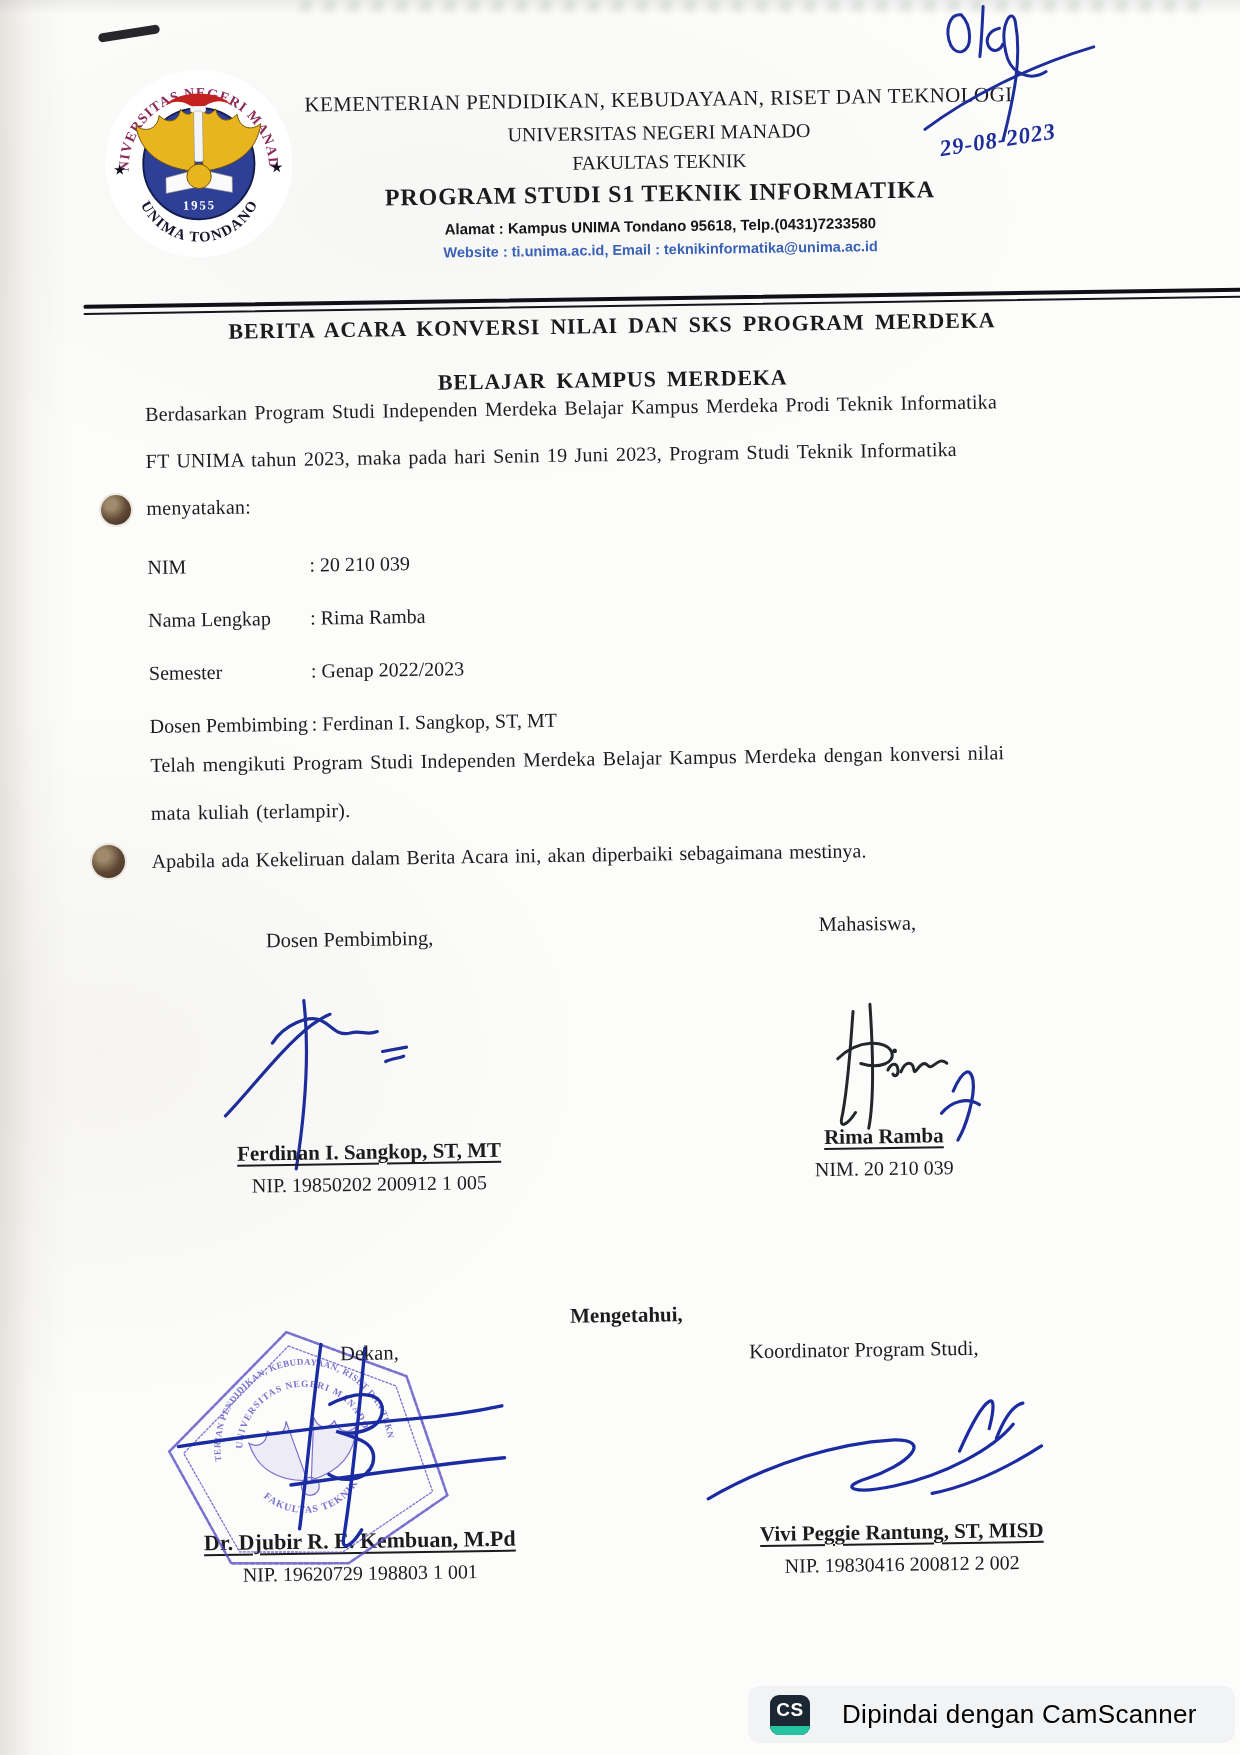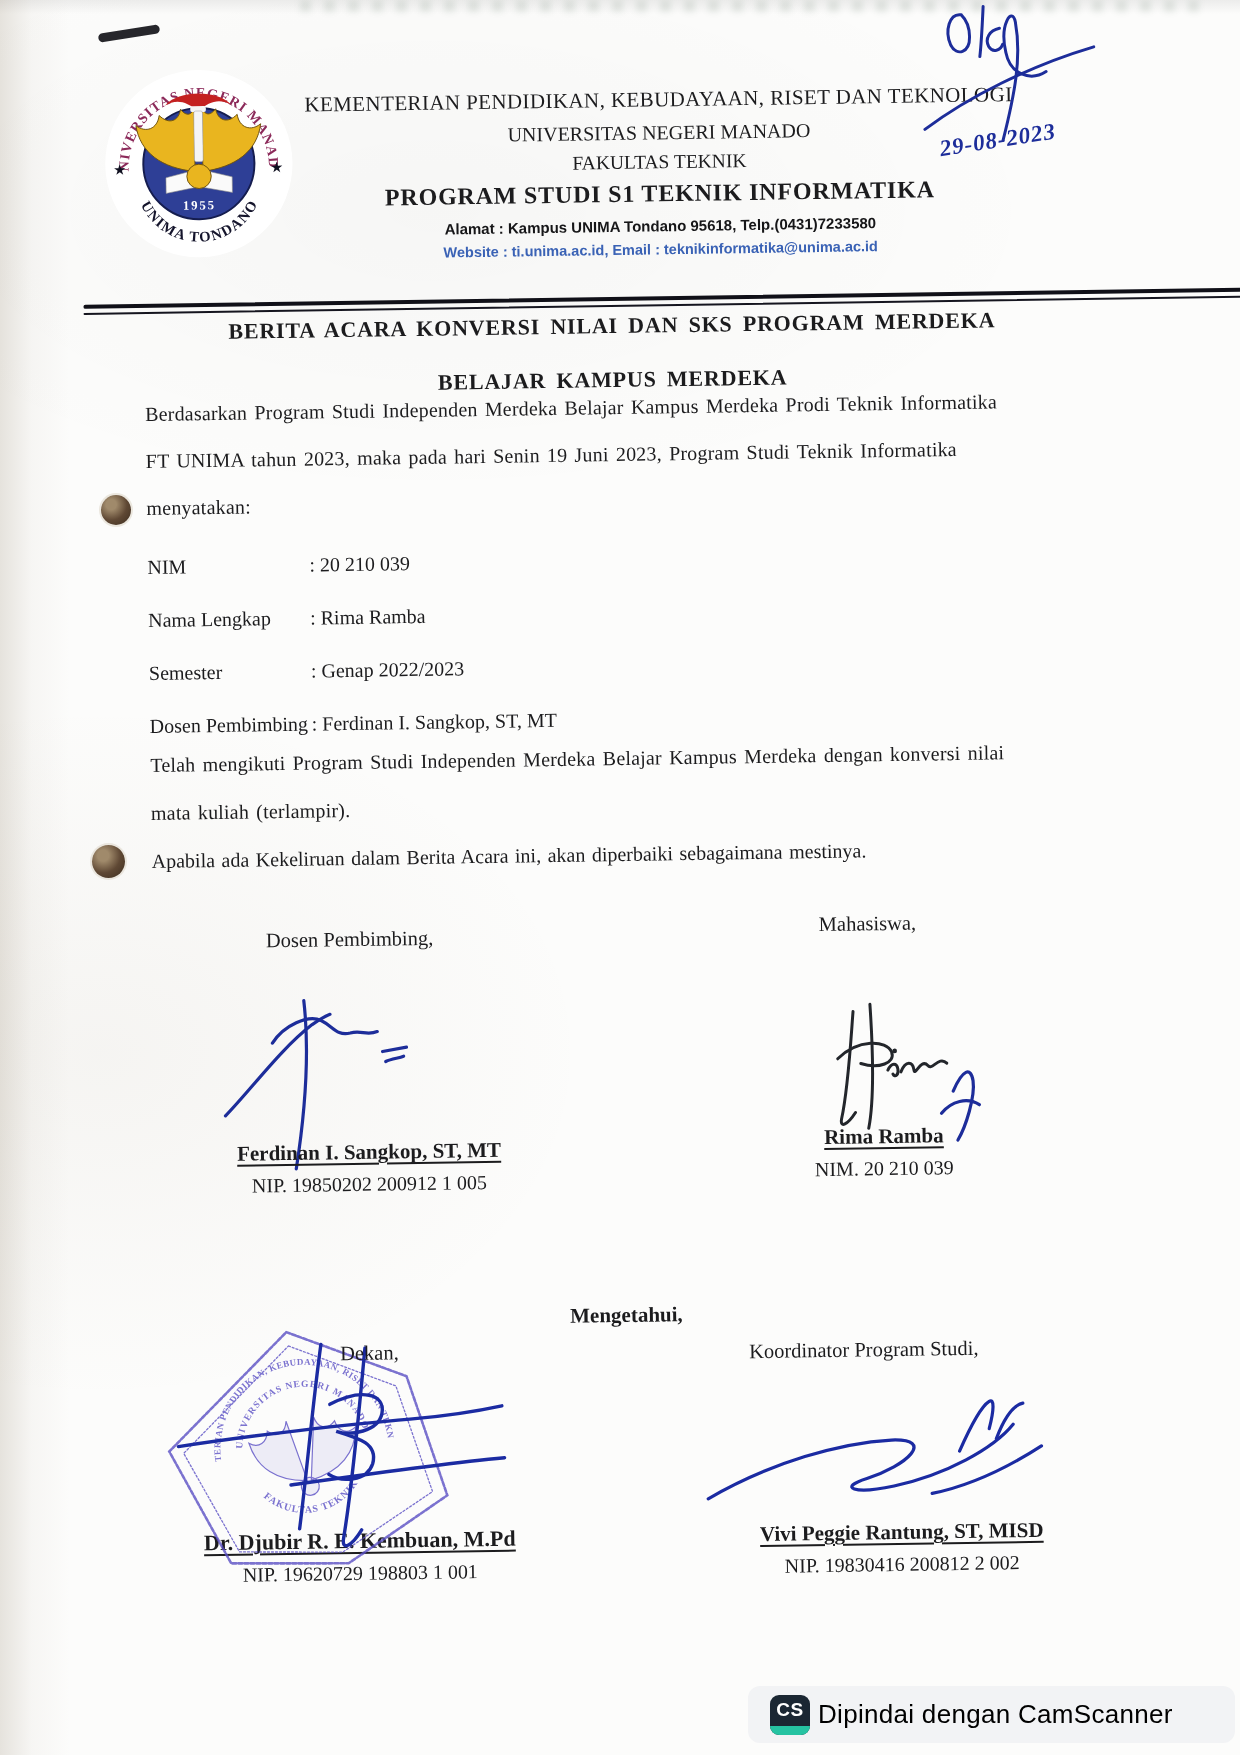--- a/index.html
+++ b/index.html
@@ -70,21 +70,21 @@
   .blk-dean .sig-name{font-size:22px;}
 
   .approval-heading{position:absolute;left:0;top:1303px;width:100%;text-align:center;font-size:21px;font-weight:bold;}
   .role-dean{left:333px;top:1338px;z-index:3;text-align:center;}
   .role-coord{left:742px;top:1342px;}
 
   .svg-abs{position:absolute;}
 
   
   .cs-bar{position:absolute;left:748px;top:1686px;width:487px;height:57px;background:#f2f3f5;
-    border-radius:12px;display:flex;align-items:center;padding-left:22px;box-sizing:border-box;gap:8px;z-index:9;}
+    border-radius:12px;display:flex;align-items:center;padding-left:22px;box-sizing:border-box;gap:32px;z-index:9;}
   .cs-badge{position:relative;width:40px;height:40px;background:#1b2733;border-radius:9px;flex:0 0 40px;overflow:hidden;}
   .cs-badge .cs-txt{position:absolute;left:0;right:0;top:4px;text-align:center;color:#fff;
     font-family:"Liberation Sans",sans-serif;font-weight:bold;font-size:19px;letter-spacing:.5px;}
   .cs-badge .cs-teal{position:absolute;left:0;right:0;bottom:0;height:9px;background:#26c3a2;}
   .cs-text{font-family:"Liberation Sans",sans-serif;font-size:26px;color:#000000;letter-spacing:.3px;}
 </style>
 </head>
 <body>
 
 <div class="page">

